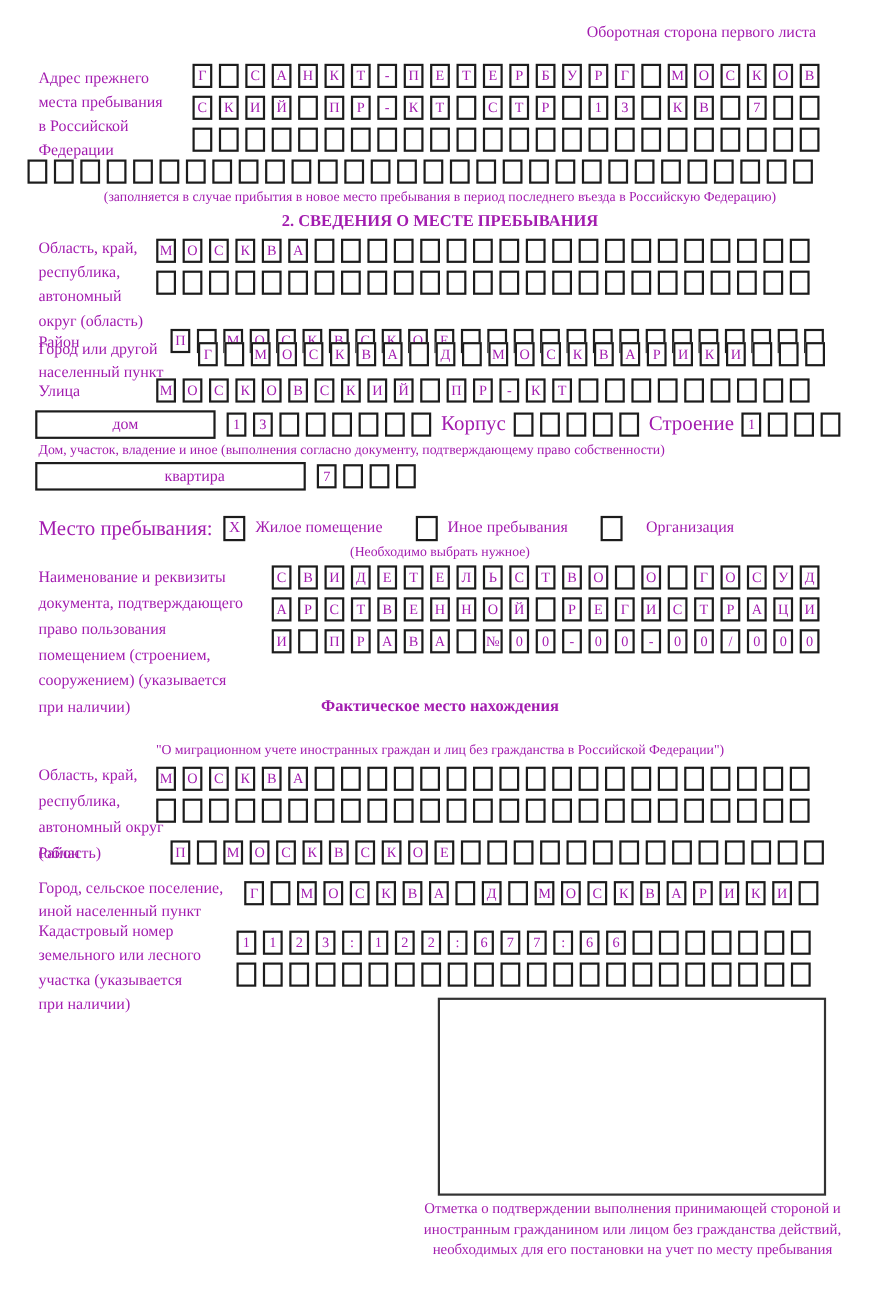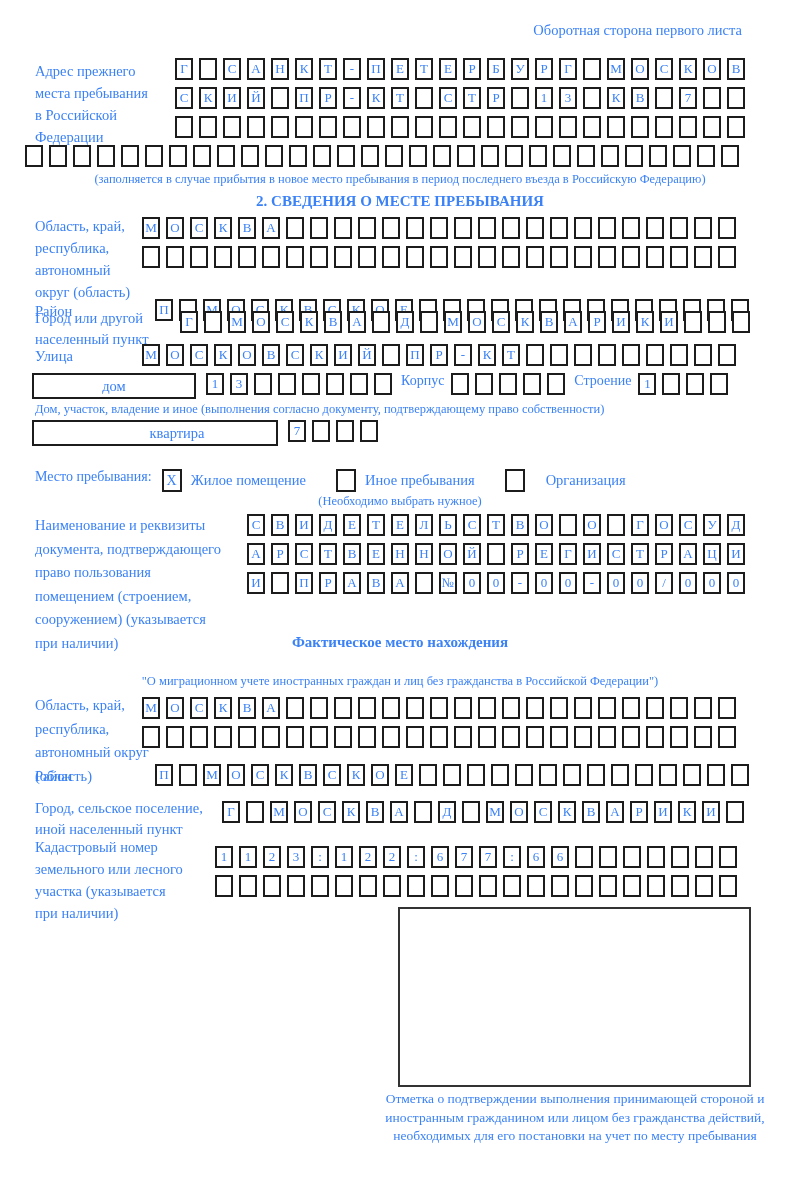--- a/index.html
+++ b/index.html
@@ -1,45 +1,45 @@
 <!DOCTYPE html>
 <html><head>
 <meta charset="utf-8">
 <style>
   html,body { margin:0; padding:0; background:#fff; }
   .page {
     position:relative; width:800px; height:1180px; background:#fff;
-    font-family:"Liberation Serif","DejaVu Serif",serif; color:#3b82f6;
+    font-family:"Liberation Serif","DejaVu Serif",serif; color:#a21caf;
     overflow:hidden;
   }
   .abs { position:absolute; }
   .lbl { font-size:14.5px; line-height:22px; white-space:pre-line; }
   .lbl.tight { line-height:21px; }
   .note { font-size:12.5px; text-align:center; width:100%; }
   .title { font-size:15px; font-weight:bold; text-align:center; width:100%; }
   .boxrow { display:flex; gap:6px; }
   .cb {
     width:14px; height:18px; border:2px solid #1c1c1c; background:#fff;
     display:flex; align-items:center; justify-content:center;
     font-size:13px; line-height:18px; flex:0 0 auto;
   }
   .labelbox {
     border:2px solid #1c1c1c; height:22px; display:flex; align-items:center;
     justify-content:center; font-size:14.5px; flex:0 0 auto; background:#fff;
   }
-  .inlinerow { display:flex; }
+  .inlinerow { display:flex; align-items:center; }
   .opt { display:flex; align-items:center; gap:9px; }
   .opt-label { font-size:14.5px; }
   .checkbox {
     width:16px; height:19px; border:2px solid #1c1c1c; display:flex;
     align-items:center; justify-content:center; font-size:14px; background:#fff;
   }
   .stamp-box { border:2px solid #333; background:#fff; }
   .stamp-caption { font-size:13.5px; line-height:18.5px; text-align:center;font-family:Liberation Serif, serif; }
-  .word { font-size:14px; }
+  .word { font-size:19px; }
 </style>
 </head>
 <body>
 
 <div class="page">
 
   <div class="abs" style="top:22px; right:58px; font-size:14.5px;">Оборотная сторона первого листа</div>
 
   <div class="abs lbl" style="left:35px; top:60px; width:150px;">Адрес прежнего
 места пребывания

